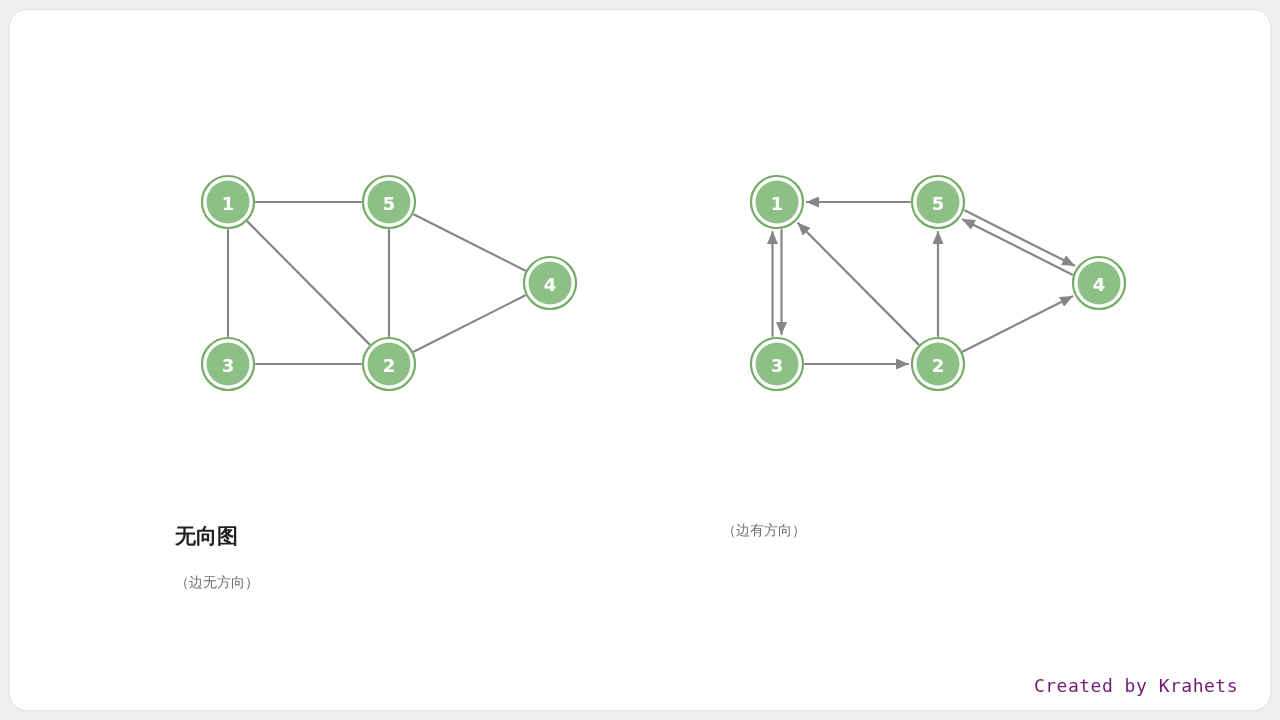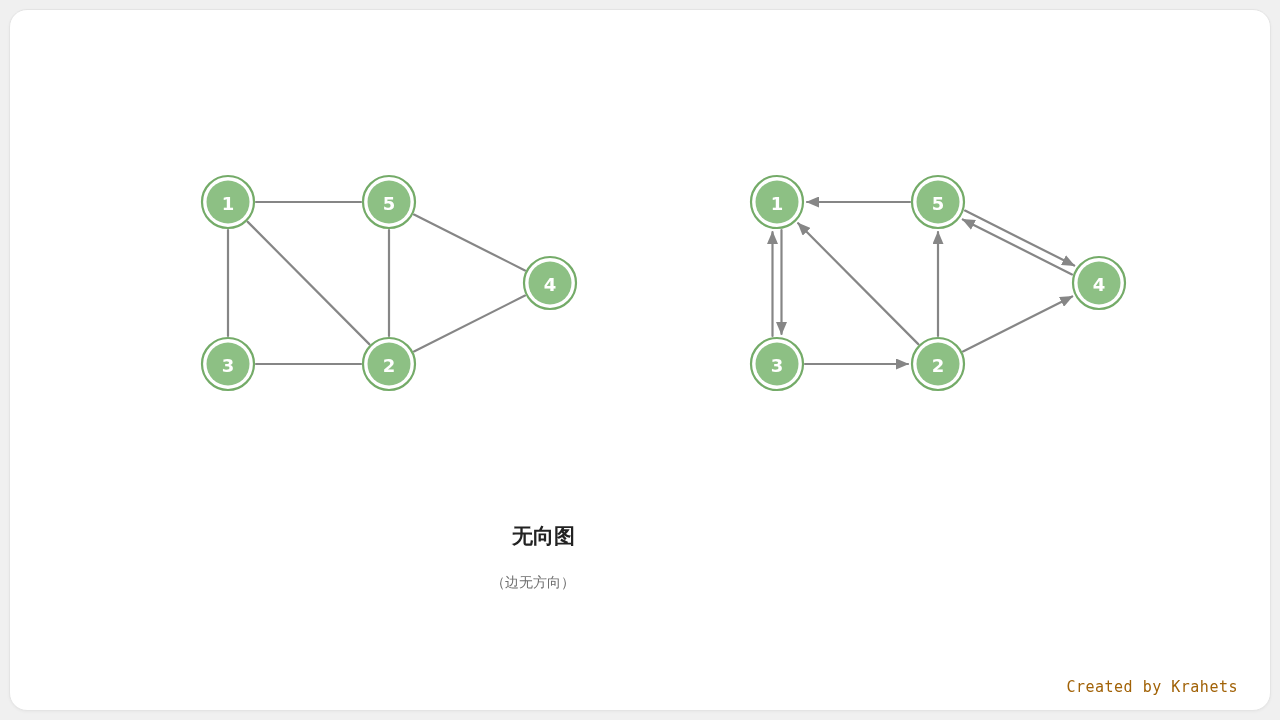--- a/index.html
+++ b/index.html
@@ -24,39 +24,39 @@
     left: 0; top: 0;
     width: 1280px; height: 720px;
   }
   svg text {
     font-family: "DejaVu Sans", sans-serif;
   }
   .caption {
     position: absolute;
     top: 522px;
     width: 400px;
-    text-align: right;
+    text-align: left;
   }
   .caption-title {
     font-size: 21px;
     font-weight: bold;
     color: #222222;
     margin-bottom: 24px;
   }
   .caption-sub {
     font-size: 14px;
     color: #6e6e6e;
   }
   .watermark {
     position: absolute;
     right: 42px;
     bottom: 24px;
     font-family: "DejaVu Sans Mono", monospace;
-    font-size: 15px;
-    color: #a16207;
+    font-size: 18px;
+    color: #701a75;
     letter-spacing: 0.5px;
   }
 </style>
 </head>
 <body>
 
 <div class="card"></div>
 
 <svg id="graph-svg" viewBox="0 0 1280 720">
   <defs>
@@ -131,15 +131,16 @@
       <text x="938" y="365" fill="#ffffff" text-anchor="middle" dominant-baseline="central" font-size="18" font-weight="bold">2</text>
     </g>
   </svg>
 
 <div class="caption" style="left:175px">
   <div class="caption-title">无向图</div>
   <div class="caption-sub">（边无方向）</div>
 </div>
 
 <div class="caption" style="left:722px">
+  <div class="caption-sub">（边有方向）</div>
 </div>
 
 <div class="watermark">Created by Krahets</div>
 
 </body></html>

